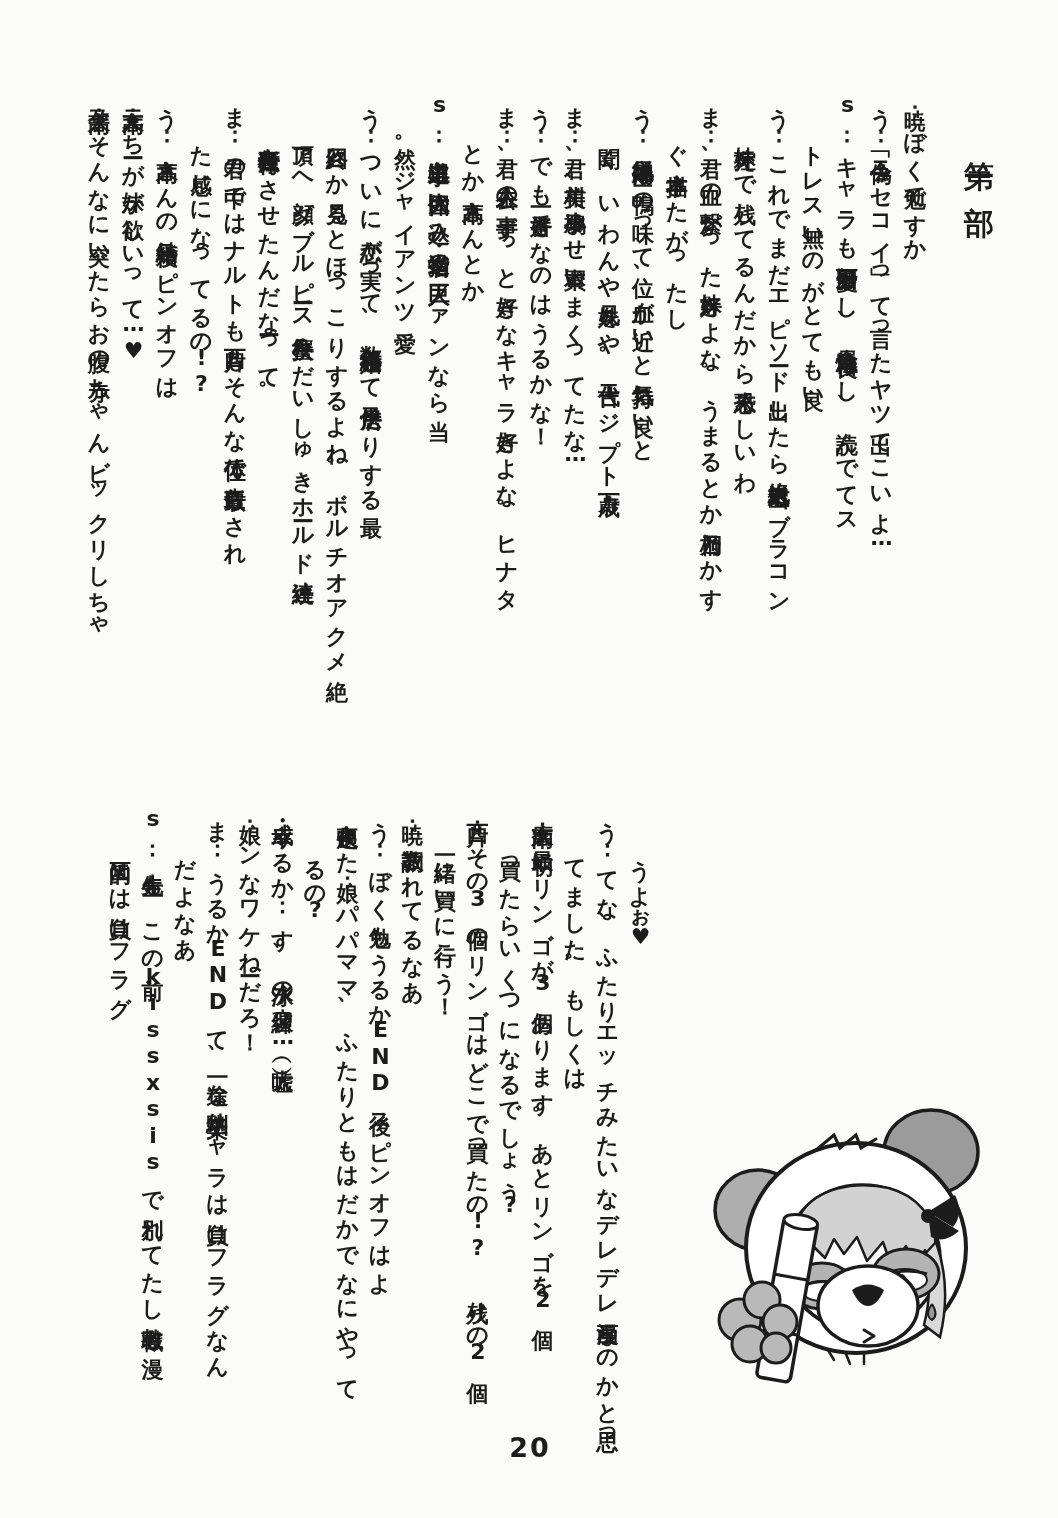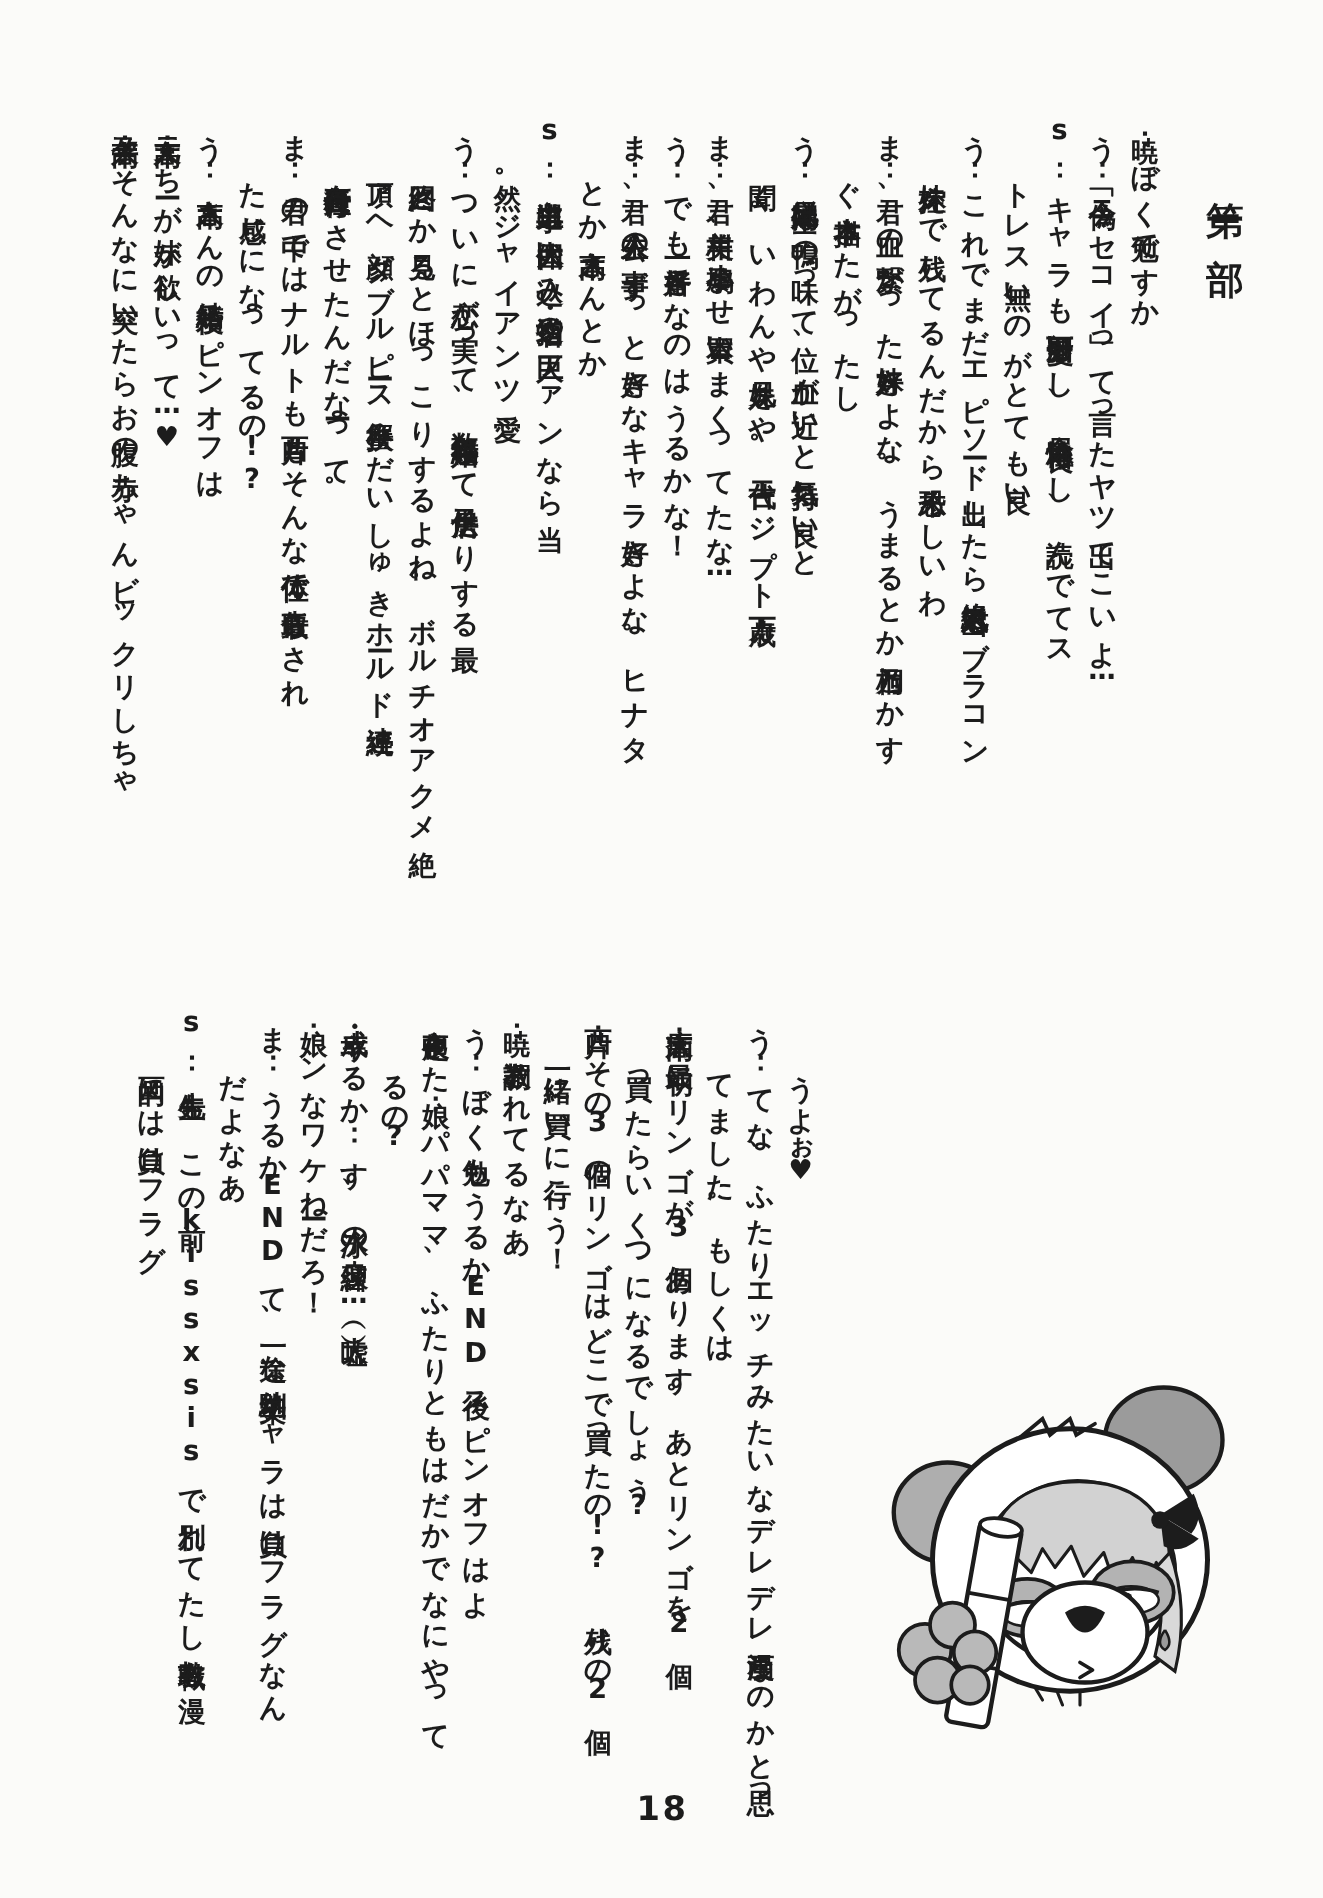--- a/index.html
+++ b/index.html
@@ -168,15 +168,15 @@
 
     <g fill="#b9b9b9" stroke="#1c1c1c" stroke-width="3">
       <circle cx="52" cy="228" r="21"></circle>
       <circle cx="74" cy="208" r="18"></circle>
       <circle cx="92" cy="230" r="17"></circle>
       <circle cx="62" cy="252" r="18"></circle>
       <circle cx="88" cy="256" r="15"></circle>
     </g>
   </svg>
 
-  <div class="page-number">18</div>
+  <div class="page-number">20</div>
 
 </div>
 
 </body></html>

